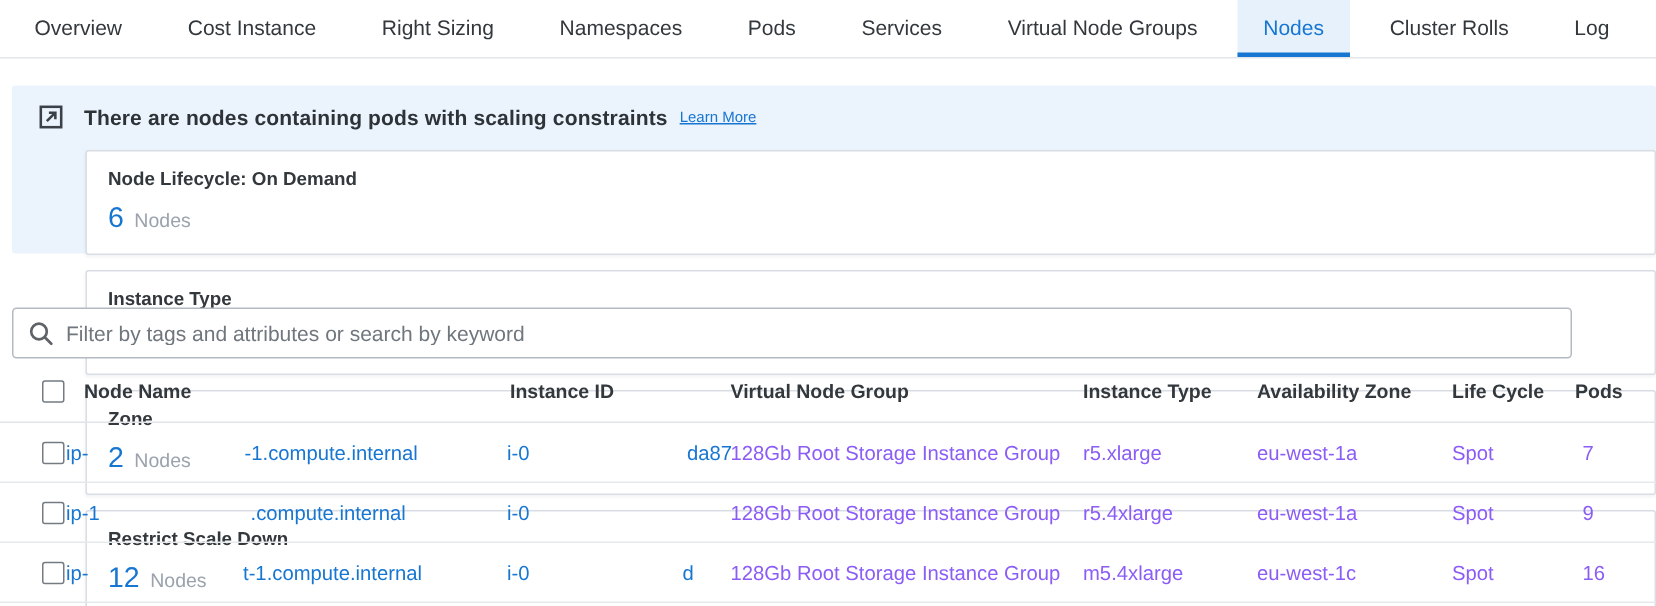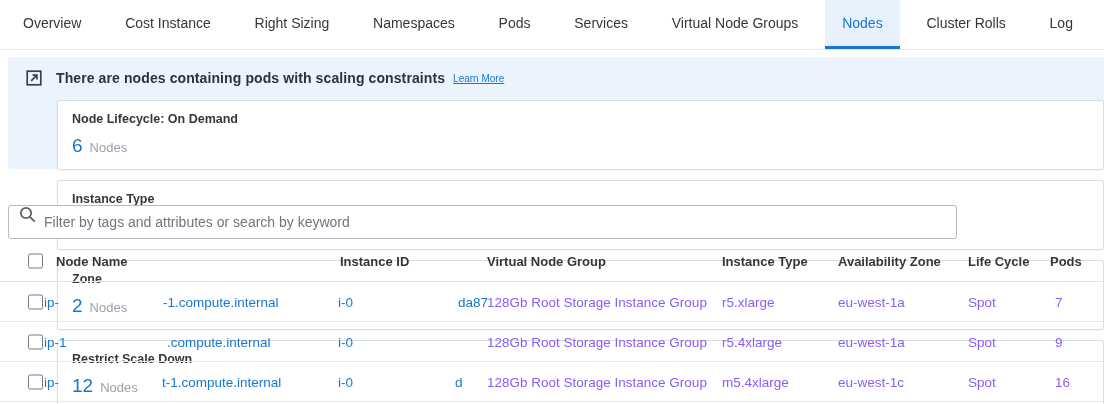--- a/index.html
+++ b/index.html
@@ -1,20 +1,20 @@
 <!DOCTYPE html>
 <html><head>
 <meta charset="utf-8">
 <style>
   * { margin: 0; padding: 0; box-sizing: border-box; }
   html, body { background: #ffffff; font-family: "Liberation Sans", "DejaVu Sans", sans-serif; }
   .page { position: relative; width: 1104px; height: 404px; background: #fff; overflow: hidden; }
 
   
-  .tabbar { display: flex; align-items: stretch; height: 50px; border-bottom: 1px solid #e3e6ea;
+  .tabbar { display: flex; align-items: stretch; height: 39px; border-bottom: 1px solid #e3e6ea;
             padding: 0 14px 0 6px; justify-content: space-between; }
   .tab { display: flex; align-items: center; padding: 0 17px; font-size: 14px; color: #33383d;
          cursor: pointer; border-bottom: 3px solid transparent; white-space: nowrap; }
   .tab.active { background: #e7f1fc; color: #1776d1; border-bottom-color: #1776d1; }
 
   
   .banner { position: absolute; left: 8px; right: 0; top: 57px; height: 112px;
             background: #ebf3fc; border-radius: 2px; }
   .banner-head { display: flex; align-items: center; padding: 10px 0 0 18px; height: 32px; }
   .banner-icon { width: 16px; height: 16px; margin-right: 14px; display: inline-flex; }
@@ -22,22 +22,22 @@
   .banner-link { font-size: 10px; color: #1776d1; margin-left: 8px; text-decoration: underline; cursor: pointer; }
   .cards { display: flex; gap: 10px; margin: 11px 0 0 49px; flex-direction: column; }
   .card { background: #fff; border: 1px solid #d9dee5; border-radius: 2px; padding: 11px 14px 12px 14px;
           box-shadow: 0 1px 2px rgba(30,50,70,.06); min-height: 67px; }
   .card-title { font-size: 12.5px; font-weight: 700; color: #33383d; white-space: nowrap; }
   .card-value { margin-top: 9px; display: flex; align-items: baseline; gap: 7px; }
   .card-count { font-size: 19px; font-weight: 500; color: #1776d1; }
   .card-unit { font-size: 13px; color: #9aa3ad; }
 
   
-  .search { position: absolute; left: 8px; width: 949px; top: 205px; height: 34px;
-            border: 1px solid #b4bac1; border-radius: 3px; display: flex; 
+  .search { position: absolute; left: 8px; width: 1040px; top: 205px; height: 34px;
+            border: 1px solid #b4bac1; border-radius: 3px; display: flex; align-items: center;
             padding: 0 10px; background: #fff; }
   .search svg { flex: 0 0 auto; margin-right: 8px; }
   .search input { border: none; outline: none; flex: 1; font-size: 14px; color: #3c4147;
                   font-family: "Liberation Sans", sans-serif; background: transparent; }
   .search input::placeholder { color: #70767d; opacity: 1; }
 
   
   .table { position: absolute; left: 0; right: 0; top: 240px; }
   .trow { position: relative; height: 40px; border-bottom: 1px solid #e6e9ec; }
   .trow.thead { height: 42px; border-bottom-color: #e0e3e7; }

